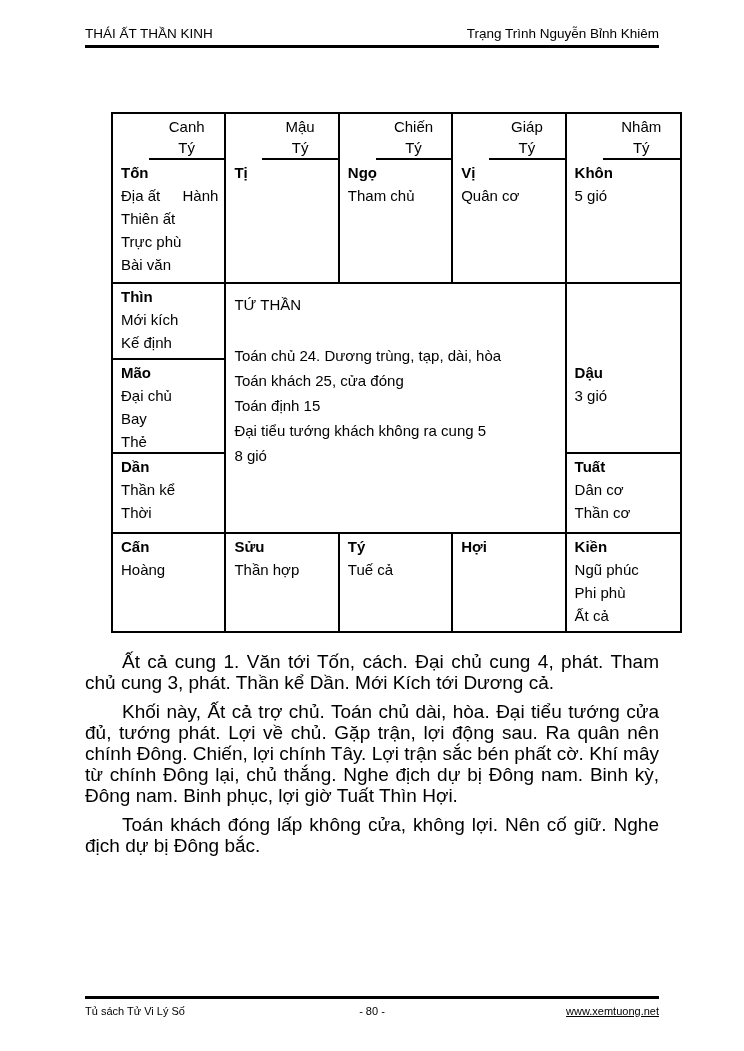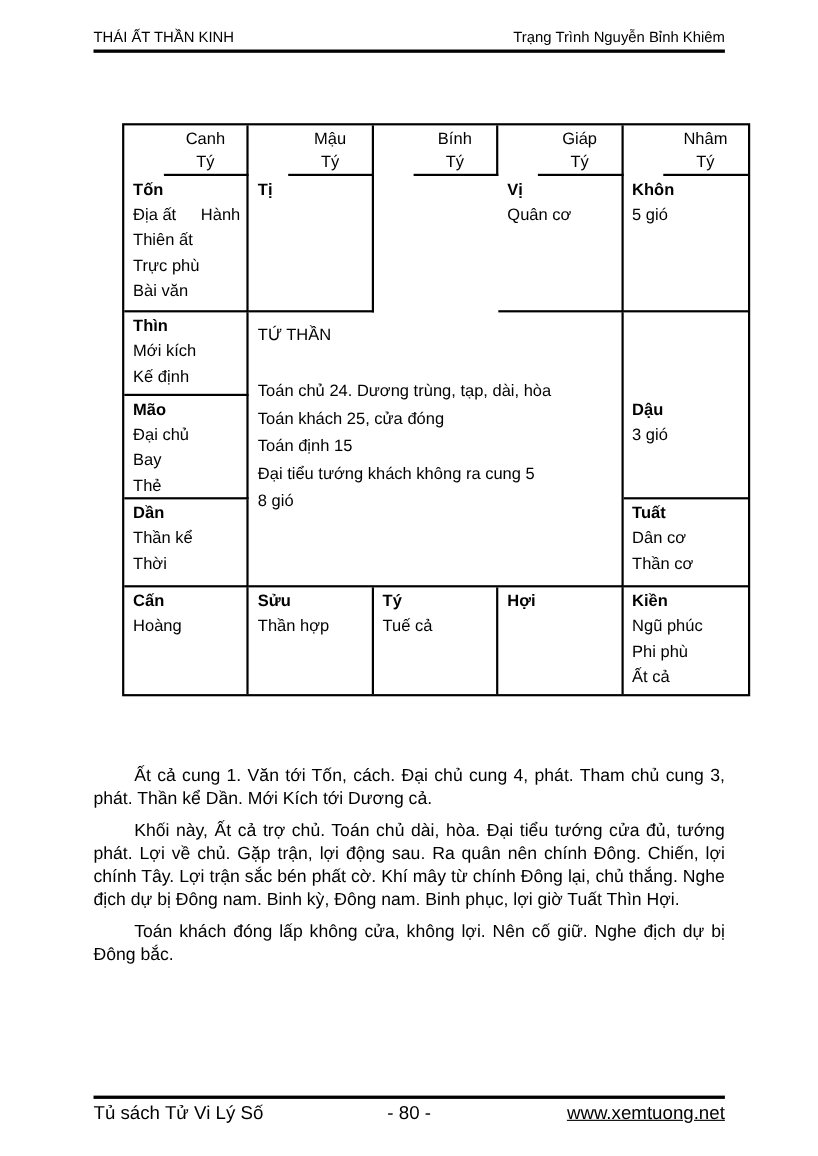--- a/index.html
+++ b/index.html
@@ -16,21 +16,21 @@
   
   .page-header {
     position: absolute; left: 85px; top: 26px; width: 574px;
     display: flex; justify-content: space-between;
     font-size: 13.5px; line-height: 16px;
   }
   .header-rule { position: absolute; left: 85px; top: 45px; width: 574px; height: 3px; background: #000; }
   .footer-rule { position: absolute; left: 85px; top: 996px; width: 574px; height: 3px; background: #000; }
   .page-footer {
     position: absolute; left: 85px; top: 1003px; width: 574px;
-    display: flex; font-size: 17px; line-height: 17px;
+    display: flex; font-size: 11px; line-height: 17px;
   }
   .f-left  { flex: 1; text-align: left; }
   .f-center{ flex: 1; text-align: center; }
   .f-right { flex: 1; text-align: right; }
   .link { text-decoration: underline; cursor: pointer; }
 
   
   .tbl {
     position: absolute; left: 111px; top: 112px; width: 571px; height: 521px;
     display: grid;
@@ -51,21 +51,21 @@
   .hdr { text-align: center; padding: 2px 16px 0; line-height: 21px; margin-left: 36px; }
   .title { font-weight: bold; }
   .split { display: flex; justify-content: space-between; }
   .center-cell { padding-top: 8px; }
   .center-title { line-height: 25px; margin-bottom: 26px; }
   .center-line { line-height: 25px; }
 
   
   .body-text {
     position: absolute; left: 85px; top: 651px; width: 574px;
-    font-size: 16px; line-height: 21px; text-align: justify; margin-top: 44px;
+    font-size: 19px; line-height: 21px; text-align: justify;
   }
   .body-text p { text-indent: 37px; margin: 0 0 8px 0; }
 </style>
 </head>
 <body>
 
 <div class="page">
 
   <div class="page-header">
     <span>THÁI ẤT THẦN KINH</span>
@@ -77,21 +77,21 @@
 
     <div class="cell hdr" style="grid-area:1/1">
       <div>Canh Tý</div>
       <div>337</div>
     </div>
     <div class="cell hdr" style="grid-area:1/2">
       <div>Mậu Tý</div>
       <div>265</div>
     </div>
     <div class="cell hdr" style="grid-area:1/3">
-      <div>Bính Tý</div>
+      <div>Chiến Tý</div>
       <div>193</div>
     </div>
     <div class="cell hdr" style="grid-area:1/4">
       <div>Giáp Tý</div>
       <div>121</div>
     </div>
     <div class="cell hdr no-r" style="grid-area:1/5">
       <div>Nhâm Tý</div>
       <div>49</div>
     </div>
@@ -102,20 +102,24 @@
         <span>Địa ất</span>
         <span>Hành</span>
       </div>
       <div>Thiên ất</div>
       <div>Trực phù</div>
       <div>Bài văn</div>
     </div>
     <div class="cell" style="grid-area:2/2">
       <div class="title">Tị</div>
     </div>
+    <div class="cell" style="grid-area:2/3">
+      <div class="title">Ngọ</div>
+      <div>Tham chủ</div>
+    </div>
     <div class="cell" style="grid-area:2/4">
       <div class="title">Vị</div>
       <div>Quân cơ</div>
     </div>
     <div class="cell no-r" style="grid-area:2/5">
       <div class="title">Khôn</div>
       <div>5 gió</div>
     </div>
 
     <div class="cell" style="grid-area:3/1">

